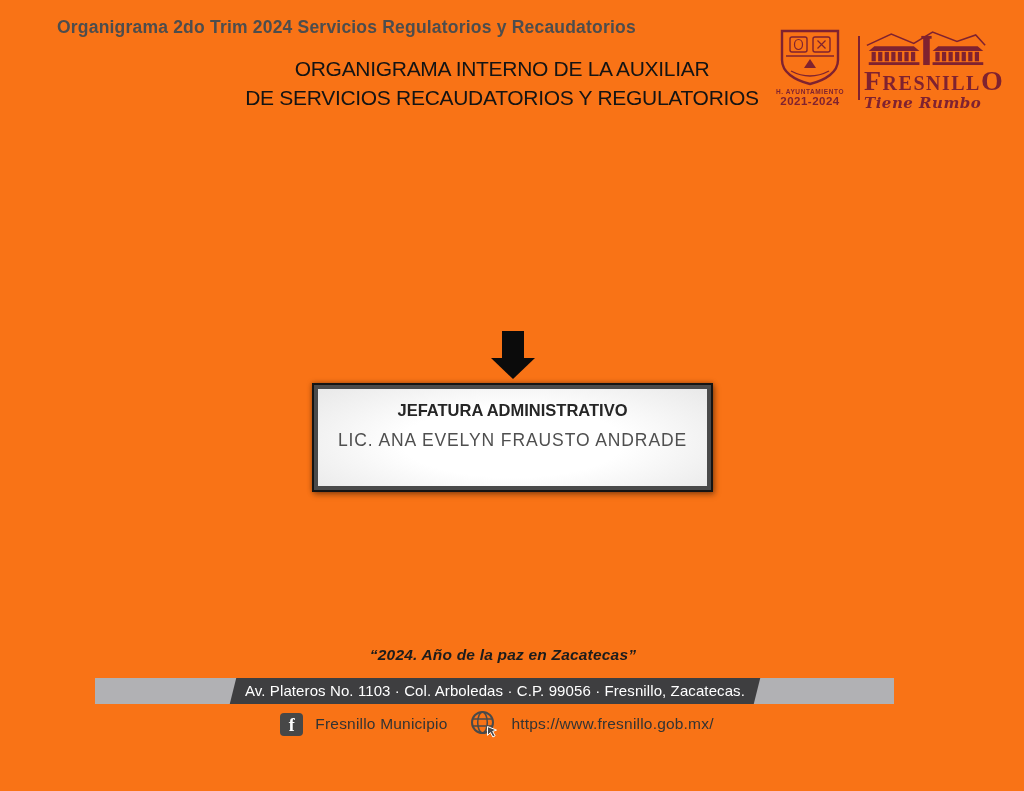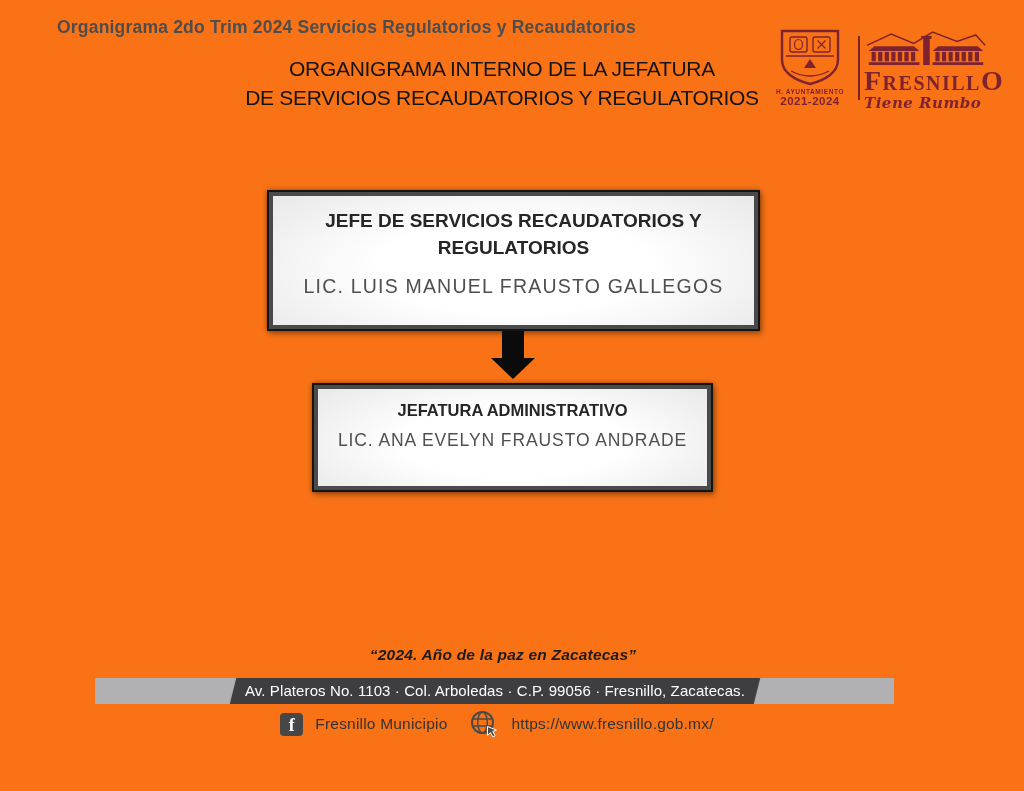--- a/index.html
+++ b/index.html
@@ -97,21 +97,21 @@
   .m { stroke:#7f2230; fill:none; }
   .mf { fill:#7f2230; stroke:none; }
 </style>
 </head>
 <body>
 
 <div class="page">
 
   <div class="doc-title">Organigrama 2do Trim 2024 Servicios Regulatorios y Recaudatorios</div>
   <div class="heading">
-    <div>ORGANIGRAMA INTERNO DE LA JEFATURA</div>
+    <div>ORGANIGRAMA INTERNO DE LA AUXILIAR</div>
     <div>DE SERVICIOS RECAUDATORIOS Y REGULATORIOS</div>
   </div>
 
   <div class="seal-block">
     <svg width="64" height="58" viewBox="0 0 64 58">
       <path class="m" stroke-width="2.4" d="M4,3 H60 V32 C60,44 48,52 32,56 C16,52 4,44 4,32 Z"></path>
       <rect class="m" stroke-width="1.4" x="12" y="9" width="17" height="15" rx="2"></rect>
       <rect class="m" stroke-width="1.4" x="35" y="9" width="17" height="15" rx="2"></rect>
       <ellipse class="m" stroke-width="1.2" cx="20.5" cy="16.5" rx="4" ry="5"></ellipse>
       <path class="m" stroke-width="1.2" d="M39.5,12.5 l8,8 M47.5,12.5 l-8,8"></path>
@@ -146,26 +146,20 @@
       <rect class="mf" x="96" y="23" width="4.5" height="10"></rect>
       <rect class="mf" x="103" y="23" width="4.5" height="10"></rect>
       <rect class="mf" x="110" y="23" width="4.5" height="10"></rect>
       <rect class="mf" x="117" y="23" width="4.5" height="10"></rect>
       <rect class="mf" x="72" y="34" width="54" height="3"></rect>
     </svg>
     <div class="brand-name"><span class="cap">F</span><span>RESNILL</span><span class="cap">O</span></div>
     <div class="brand-tagline">Tiene Rumbo</div>
   </div>
 
-  <div class="node node-jefe">
-    <div class="node-inner">
-      <div class="node-title">JEFE DE SERVICIOS RECAUDATORIOS Y REGULATORIOS</div>
-      <div class="node-name">LIC. LUIS MANUEL FRAUSTO GALLEGOS</div>
-    </div>
-  </div>
 
   <div class="arrow-shaft"></div>
   <div class="arrow-head"></div>
 
   <div class="node node-aux">
     <div class="node-inner">
       <div class="node-title">JEFATURA ADMINISTRATIVO</div>
       <div class="node-name">LIC. ANA EVELYN FRAUSTO ANDRADE</div>
     </div>
   </div>

